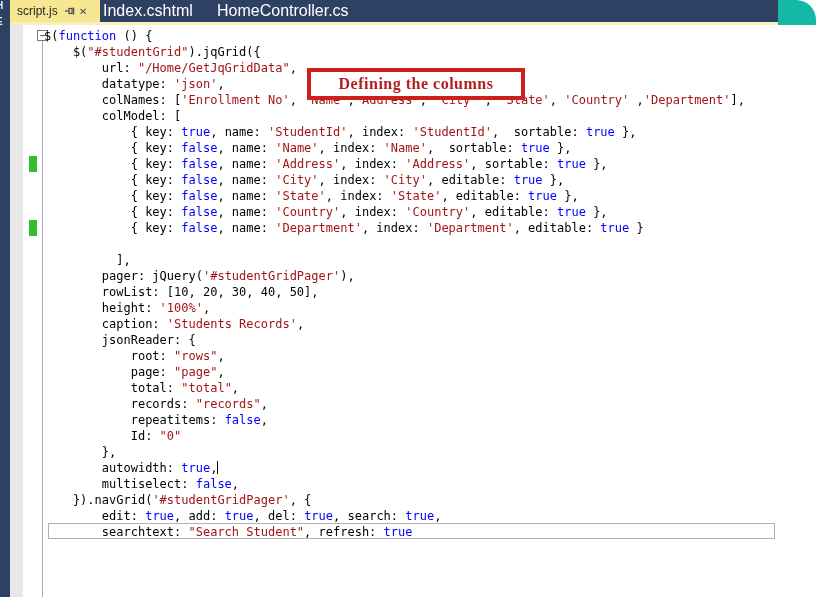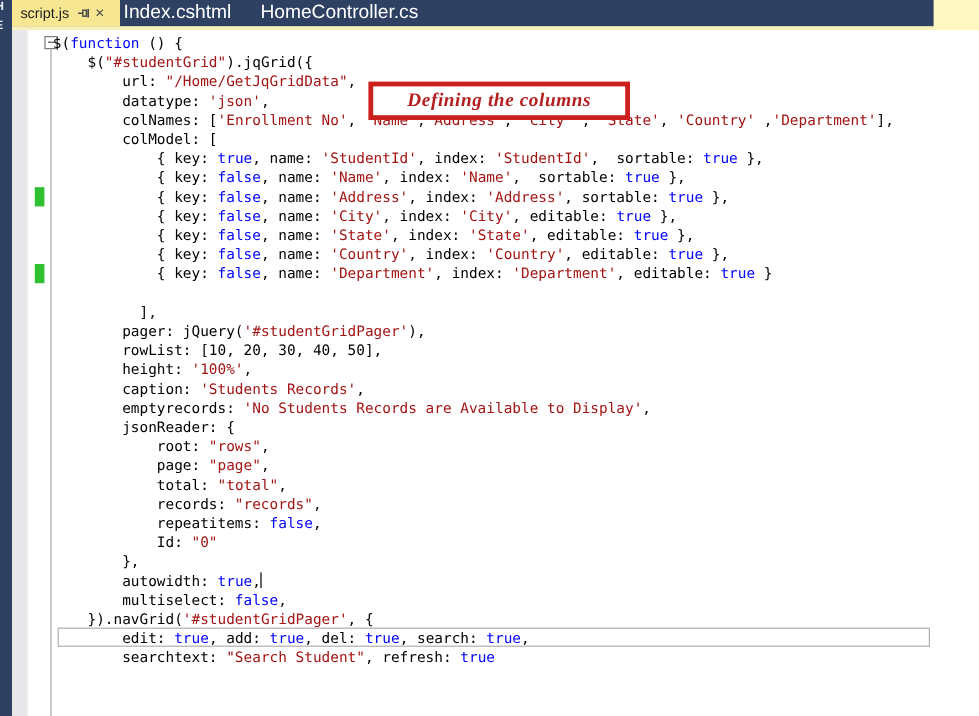--- a/index.html
+++ b/index.html
@@ -1,18 +1,18 @@
 <!DOCTYPE html>
 <html><head>
 <meta charset="utf-8">
 <style>
   * { margin:0; padding:0; box-sizing:border-box; }
   html,body { width:816px; height:597px; overflow:hidden; background:#fff;
               font-family:"Liberation Sans", sans-serif; }
-  #stage { position:relative; width:816px; height:597px; background:#fef9c3; }
+  #stage { position:relative; width:816px; height:597px; background:#14b8a6;border-radius:20px; }
 
   
   .tabbar { position:absolute; left:0; top:0; width:778px; height:22px; background:#2e4163; }
   .tab-underline { position:absolute; left:0; top:22px; width:778px; height:3px; background:#f6f1bb; }
   .tab-active { position:absolute; left:10px; top:0; width:90px; height:22px; background:#f7e793;
                 display:flex; align-items:center; padding:0 4px 0 7px; cursor:default; }
   .tab-active .lbl { font-size:12px; color:#1e1e1e; margin-right:6px; }
   .tab-icon { width:13px; height:13px; display:inline-flex; align-items:center; justify-content:center;
               color:#4a4a4a; font-size:10px; line-height:13px; }
   .tab-inactive { position:absolute; top:0; height:22px; display:flex; align-items:center; }
@@ -42,21 +42,21 @@
   .tok-k { color:#0000ff; }
   .tok-s { color:#a31515; }
 
   .current-line { position:absolute; left:48px; width:727px; height:16px;
                   border:1px solid #b0b0b0; background:transparent; }
   .caret { display:inline-block; width:1px; height:13px; background:#000; vertical-align:-2px; }
 
   
   .annotation { position:absolute; left:307px; top:68px; width:218px; height:32px;
                 border:4px solid #cd201c; background:#ffffff; display:flex; align-items:center;
-                justify-content:center; z-index:6;font-style:italic; }
+                justify-content:center; z-index:6; }
   .annotation .txt { font-family:"Liberation Serif", serif; font-weight:bold; font-size:16px;
                      color:#b51e1e; letter-spacing:0.5px; }
 </style>
 </head>
 <body>
 
 <div id="stage">
 
   <div class="tabbar">
     <div class="tab-active">
@@ -99,21 +99,20 @@
         <div class="code-line"><span class="tok-p">            { key: </span><span class="tok-k">false</span><span class="tok-p">, name: </span><span class="tok-s">'City'</span><span class="tok-p">, index: </span><span class="tok-s">'City'</span><span class="tok-p">, editable: </span><span class="tok-k">true</span><span class="tok-p"> },</span></div>
         <div class="code-line"><span class="tok-p">            { key: </span><span class="tok-k">false</span><span class="tok-p">, name: </span><span class="tok-s">'State'</span><span class="tok-p">, index: </span><span class="tok-s">'State'</span><span class="tok-p">, editable: </span><span class="tok-k">true</span><span class="tok-p"> },</span></div>
         <div class="code-line"><span class="tok-p">            { key: </span><span class="tok-k">false</span><span class="tok-p">, name: </span><span class="tok-s">'Country'</span><span class="tok-p">, index: </span><span class="tok-s">'Country'</span><span class="tok-p">, editable: </span><span class="tok-k">true</span><span class="tok-p"> },</span></div>
         <div class="code-line"><span class="tok-p">            { key: </span><span class="tok-k">false</span><span class="tok-p">, name: </span><span class="tok-s">'Department'</span><span class="tok-p">, index: </span><span class="tok-s">'Department'</span><span class="tok-p">, editable: </span><span class="tok-k">true</span><span class="tok-p"> }</span></div>
         <div class="code-line"></div>
         <div class="code-line"><span class="tok-p">          ],</span></div>
         <div class="code-line"><span class="tok-p">        pager: jQuery(</span><span class="tok-s">'#studentGridPager'</span><span class="tok-p">),</span></div>
         <div class="code-line"><span class="tok-p">        rowList: [10, 20, 30, 40, 50],</span></div>
         <div class="code-line"><span class="tok-p">        height: </span><span class="tok-s">'100%'</span><span class="tok-p">,</span></div>
         <div class="code-line"><span class="tok-p">        caption: </span><span class="tok-s">'Students Records'</span><span class="tok-p">,</span></div>
-        <div class="code-line"><span class="tok-p">        emptyrecords: </span><span class="tok-s">'No Students Records are Available to Display'</span><span class="tok-p">,</span></div>
         <div class="code-line"><span class="tok-p">        jsonReader: {</span></div>
         <div class="code-line"><span class="tok-p">            root: </span><span class="tok-s">"rows"</span><span class="tok-p">,</span></div>
         <div class="code-line"><span class="tok-p">            page: </span><span class="tok-s">"page"</span><span class="tok-p">,</span></div>
         <div class="code-line"><span class="tok-p">            total: </span><span class="tok-s">"total"</span><span class="tok-p">,</span></div>
         <div class="code-line"><span class="tok-p">            records: </span><span class="tok-s">"records"</span><span class="tok-p">,</span></div>
         <div class="code-line"><span class="tok-p">            repeatitems: </span><span class="tok-k">false</span><span class="tok-p">,</span></div>
         <div class="code-line"><span class="tok-p">            Id: </span><span class="tok-s">"0"</span></div>
         <div class="code-line"><span class="tok-p">        },</span></div>
         <div class="code-line"><span class="tok-p">        autowidth: </span><span class="tok-k">true</span><span class="tok-p">,</span><span class="caret"></span></div>
         <div class="code-line"><span class="tok-p">        multiselect: </span><span class="tok-k">false</span><span class="tok-p">,</span></div>

